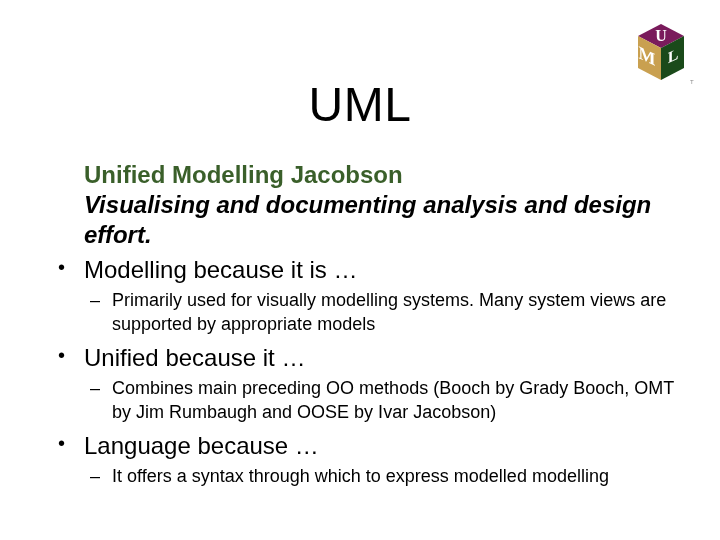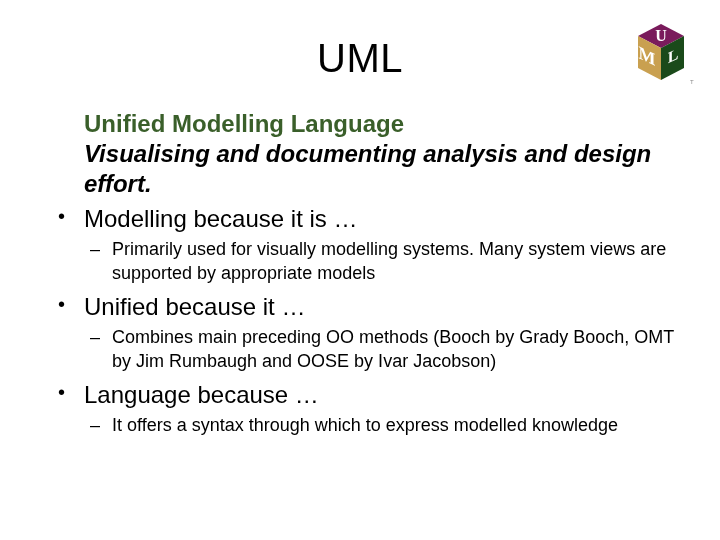--- a/index.html
+++ b/index.html
@@ -34,25 +34,26 @@
   .logo-text .w3 { color: #1a4a1a; }
   .logo-cube {
     position: absolute;
     right: 8px;
     top: 0;
     width: 66px;
     height: 80px;
   }
   .title {
     text-align: center;
-    font-size: 40px;
+    font-size: 48px;
     font-weight: 400;
     padding-top: 36px;
     padding-bottom: 28px;
     letter-spacing: 0.5px;
+    margin-top: 41px;
   }
   .content {
     padding: 0 38px 0 46px;
   }
   .subtitle {
     color: #3a5f2a;
     font-weight: bold;
     font-size: 24px;
     line-height: 1.25;
     padding-left: 38px;
@@ -113,36 +114,36 @@
     <text x="33" y="23" font-family="Georgia,serif" font-size="16" fill="#fff" text-anchor="middle" font-weight="bold">U</text>
     <text x="19" y="44" font-family="Georgia,serif" font-size="18" fill="#fff" text-anchor="middle" font-weight="bold" transform="skewY(25) translate(0,-9)">M</text>
     <text x="45" y="44" font-family="Georgia,serif" font-size="16" fill="#fff" text-anchor="middle" font-weight="bold" transform="skewY(-25) translate(0,20)">L</text>
     <text x="62" y="66" font-size="6" fill="#888">TM</text>
   </svg>
 </div>
 
 <h1 class="title">UML</h1>
 
 <div class="content">
-  <div class="subtitle">Unified Modelling Language</div>
+  <div class="subtitle">Unified Modelling Jacobson</div>
   <div class="emph">Visualising and documenting analysis and design effort.</div>
 
   <ul class="lvl1">
     <li>
       <span>Modelling because it is …</span>
       <ul class="lvl2">
         <li>Primarily used for visually modelling systems. Many system views are supported by appropriate models</li>
       </ul>
     </li>
     <li>
       <span>Unified because it …</span>
       <ul class="lvl2">
         <li>Combines main preceding OO methods (Booch by Grady Booch, OMT by Jim Rumbaugh and OOSE by Ivar Jacobson)</li>
       </ul>
     </li>
     <li>
       <span>Language because …</span>
       <ul class="lvl2">
-        <li>It offers a syntax through which to express modelled knowledge</li>
+        <li>It offers a syntax through which to express modelled modelling</li>
       </ul>
     </li>
   </ul>
 </div>
 
 </body></html>

